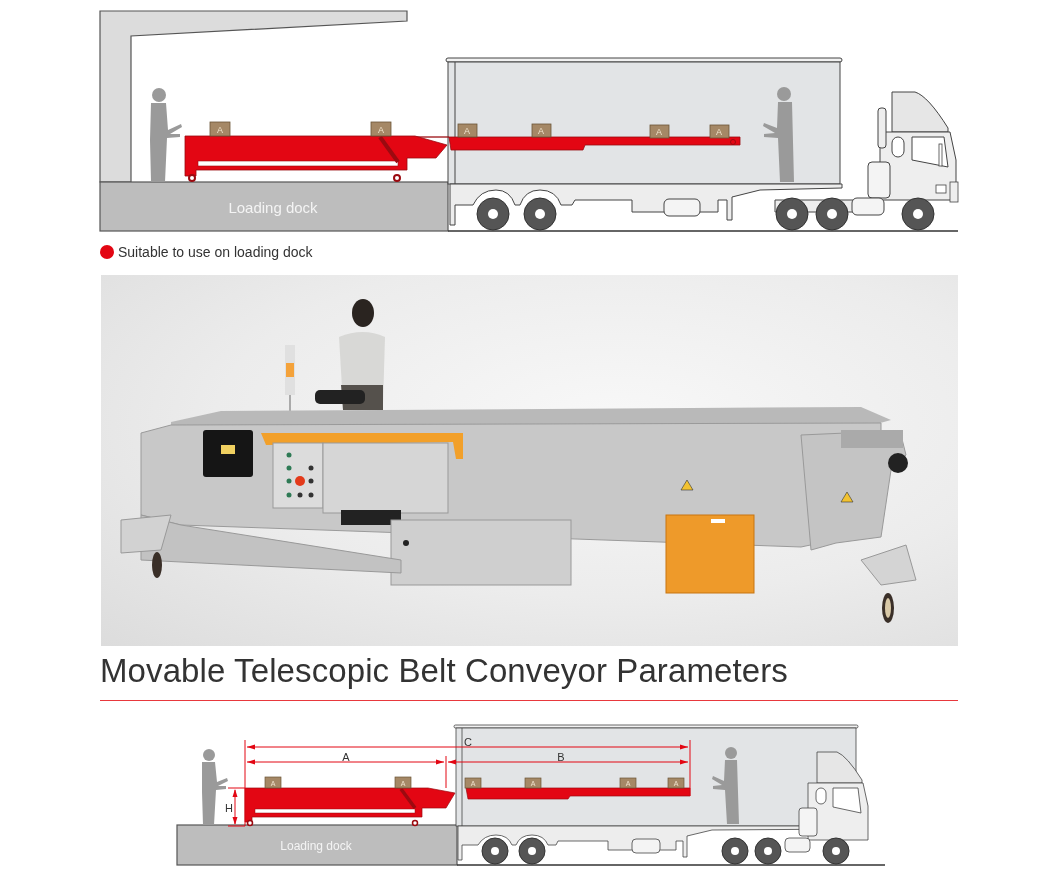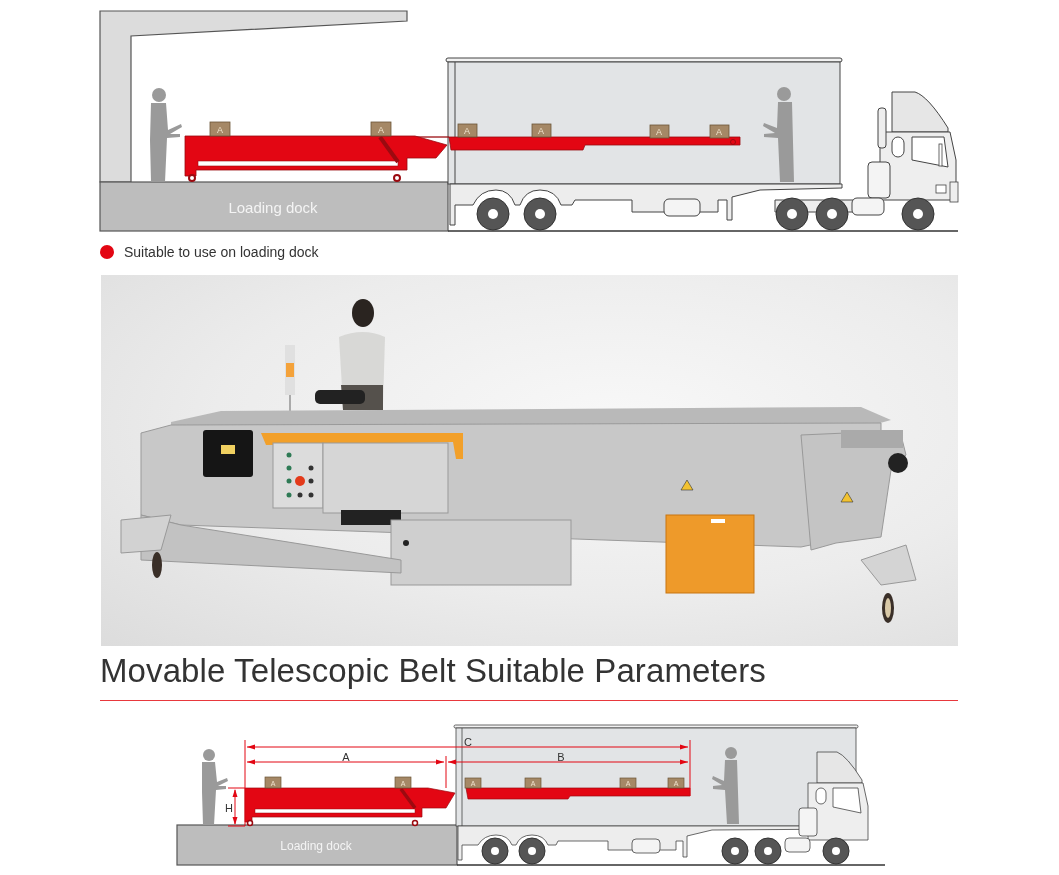--- a/index.html
+++ b/index.html
@@ -1,19 +1,19 @@
 <!DOCTYPE html>
 <html><head>
 <meta charset="utf-8">
 <style>
   html,body{margin:0;padding:0;background:#ffffff;}
   body{width:1059px;height:875px;position:relative;overflow:hidden;font-family:"Liberation Sans",sans-serif;}
   .abs{position:absolute;}
   svg text{font-family:"Liberation Sans",sans-serif;}
-  .legend{left:100px;top:244px;display:flex;align-items:center;gap:10px;font-size:14px;color:#333;}
+  .legend{left:100px;top:244px;display:flex;align-items:center;gap:4px;font-size:14px;color:#333;}
   .legend .dot{width:14px;height:14px;border-radius:50%;background:#e30613;}
   .photo{left:101px;top:275px;width:857px;height:371px;
     background:radial-gradient(ellipse at 60% 40%, #f8f8f8 0%, #ececec 55%, #dcdcdc 100%);overflow:hidden;}
   .title{left:100px;top:652px;font-size:33px;color:#333;letter-spacing:0.1px;white-space:nowrap;}
   .title-rule{left:100px;top:700px;width:858px;height:1px;background:#e8383d;}
 </style>
 </head>
 <body>
 
 <svg class="abs" style="left:0;top:0" width="1059" height="240" viewBox="0 0 1059 240">
@@ -164,21 +164,21 @@
       <ellipse cx="56" cy="290" rx="5" ry="13" fill="#3a2f28"></ellipse>
       <ellipse cx="787" cy="333" rx="6" ry="15" fill="#3a2f28"></ellipse>
       <ellipse cx="787" cy="333" rx="3" ry="10" fill="#d9c9a7"></ellipse>
     </g>
 
     <path d="M580,215 L586,205 L592,215 Z" fill="#f2c230" stroke="#333" stroke-width="0.6"></path>
     <path d="M740,227 L746,217 L752,227 Z" fill="#f2c230" stroke="#333" stroke-width="0.6"></path>
   </svg>
 </div>
 
-<div class="abs title">Movable Telescopic Belt Suitable Parameters</div>
+<div class="abs title">Movable Telescopic Belt Conveyor Parameters</div>
 <div class="abs title-rule"></div>
 
 <svg class="abs" style="left:0;top:715px" width="1059" height="160" viewBox="0 715 1059 160">
 
   <rect x="177" y="825" width="280" height="40" fill="#bdbdbd" stroke="#555" stroke-width="1.2"></rect>
   <text x="316" y="850" font-size="12" fill="#f4f4f4" text-anchor="middle">Loading dock</text>
   <line x1="457" y1="865" x2="885" y2="865" stroke="#333" stroke-width="1.5"></line>
 
   <g>
     <rect x="454" y="725" width="404" height="3" rx="1.5" fill="#f2f2f2" stroke="#444" stroke-width="0.8"></rect>

